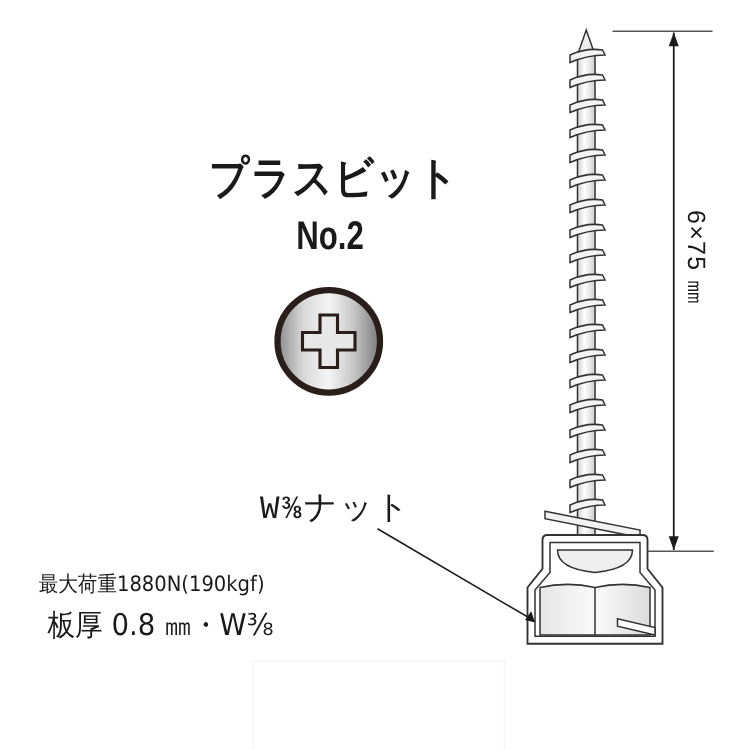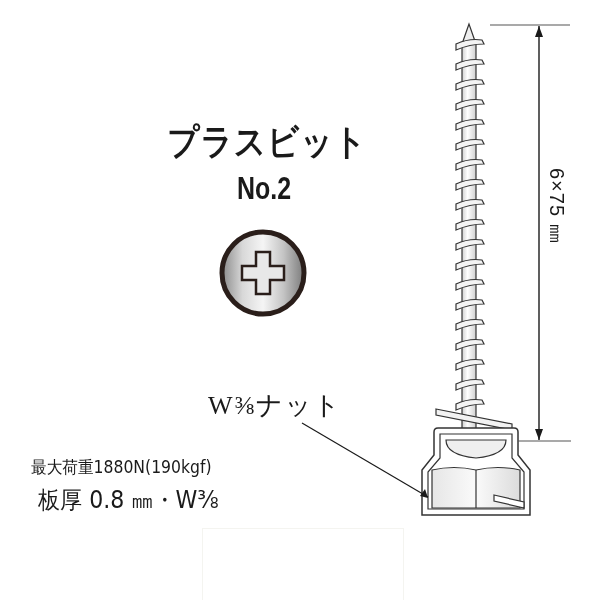--- a/index.html
+++ b/index.html
@@ -11,21 +11,21 @@
       font-family: "DejaVu Sans", sans-serif; font-size: 36px; font-weight: bold;
       letter-spacing: 1px; transform: scaleX(0.88); transform-origin: center;
     }
     .subtitle {
       left: 150px; top: 170px; width: 220px; text-align: center;
       font-family: "Liberation Sans", sans-serif; font-size: 32px; font-weight: bold;
       transform: scaleX(0.78); transform-origin: center;
     }
     .nut-label {
       left: 204px; top: 388px;
-      font-family: Liberation Serif, serif; font-size: 26px;
+      font-family: Liberation Mono, monospace; font-size: 26px;
       letter-spacing: 2px;
       text-align: center;
     }
     .load-label {
       left: 27px; top: 456px;
       font-family: "DejaVu Sans", sans-serif; font-size: 17px;
       transform: scaleX(0.92); transform-origin: left;
     }
     .thickness-label {
       left: 34px; top: 484px;

